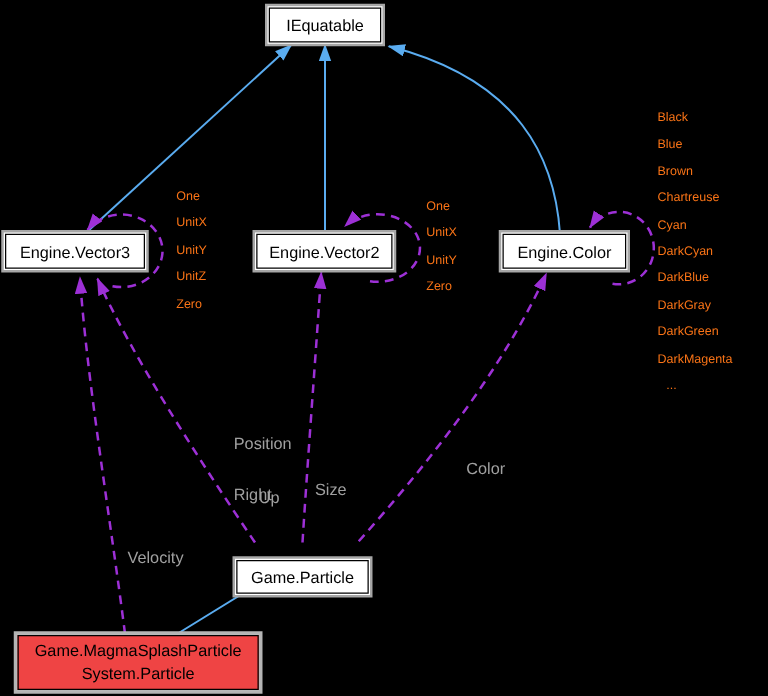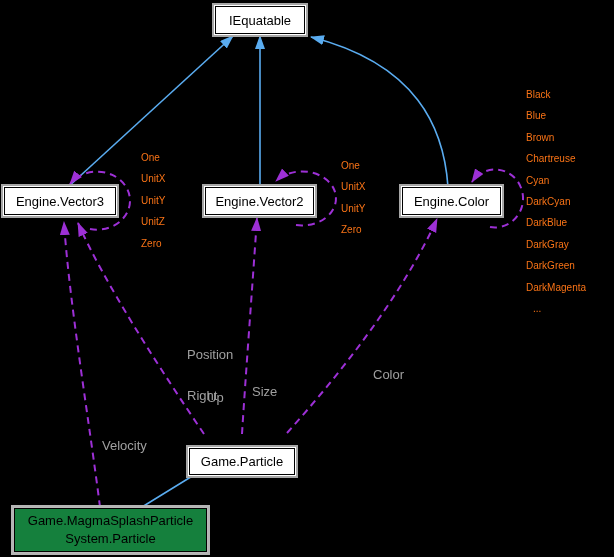--- a/index.html
+++ b/index.html
@@ -8,21 +8,21 @@
     font-family:"Liberation Sans", sans-serif;overflow:hidden;
   }
   #edges{position:absolute;left:0;top:0;z-index:1;}
   .node{
     position:absolute;z-index:2;background:#fff;border:1px solid #000;
     box-shadow:0 0 0 1px #fff,0 0 0 3px #a6a6a6;
     display:flex;align-items:center;justify-content:center;
     font-size:13px;color:#000;text-align:center;line-height:17px;
     cursor:pointer;
   }
-  .node.gray{background:#15803d;box-shadow:0 0 0 1px #b9b9b9,0 0 0 3px #b4b4b4;}
+  .node.gray{background:#ef4444;box-shadow:0 0 0 1px #b9b9b9,0 0 0 3px #b4b4b4;}
   .memberlist{position:absolute;z-index:2;font-size:10px;color:#f97316;line-height:21.4px;white-space:nowrap;}
   .edgelabel{position:absolute;z-index:2;font-size:13px;color:#a0a0a0;white-space:nowrap;}
 </style>
 </head>
 <body>
 
 <div id="diagram">
 
   <svg id="edges" width="614" height="557" viewBox="0 0 614 557">
     <defs>

